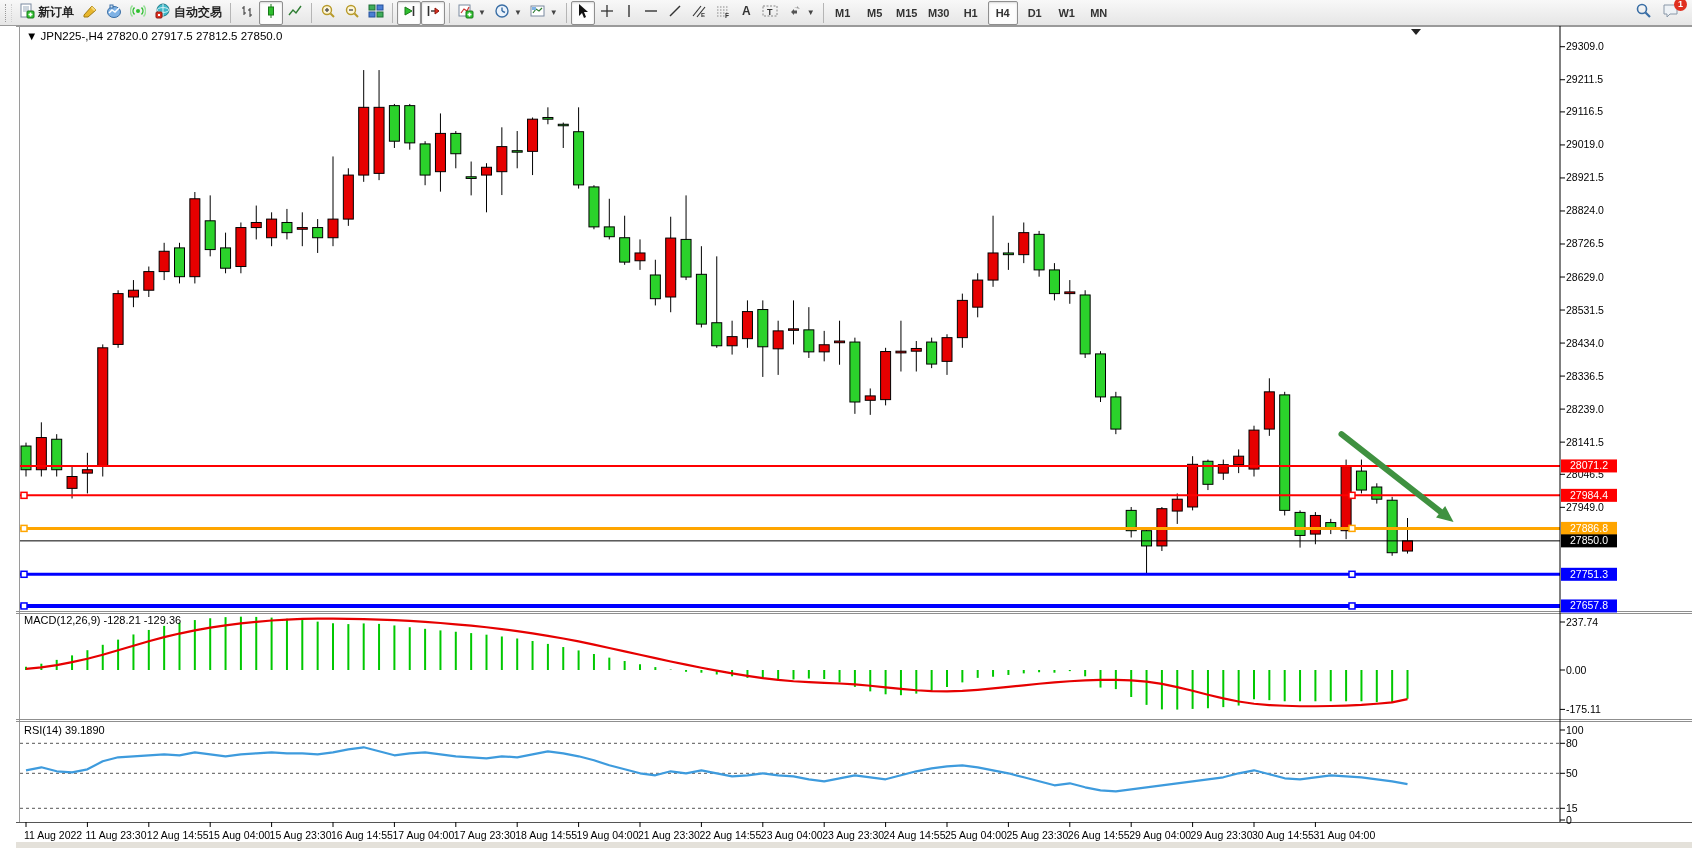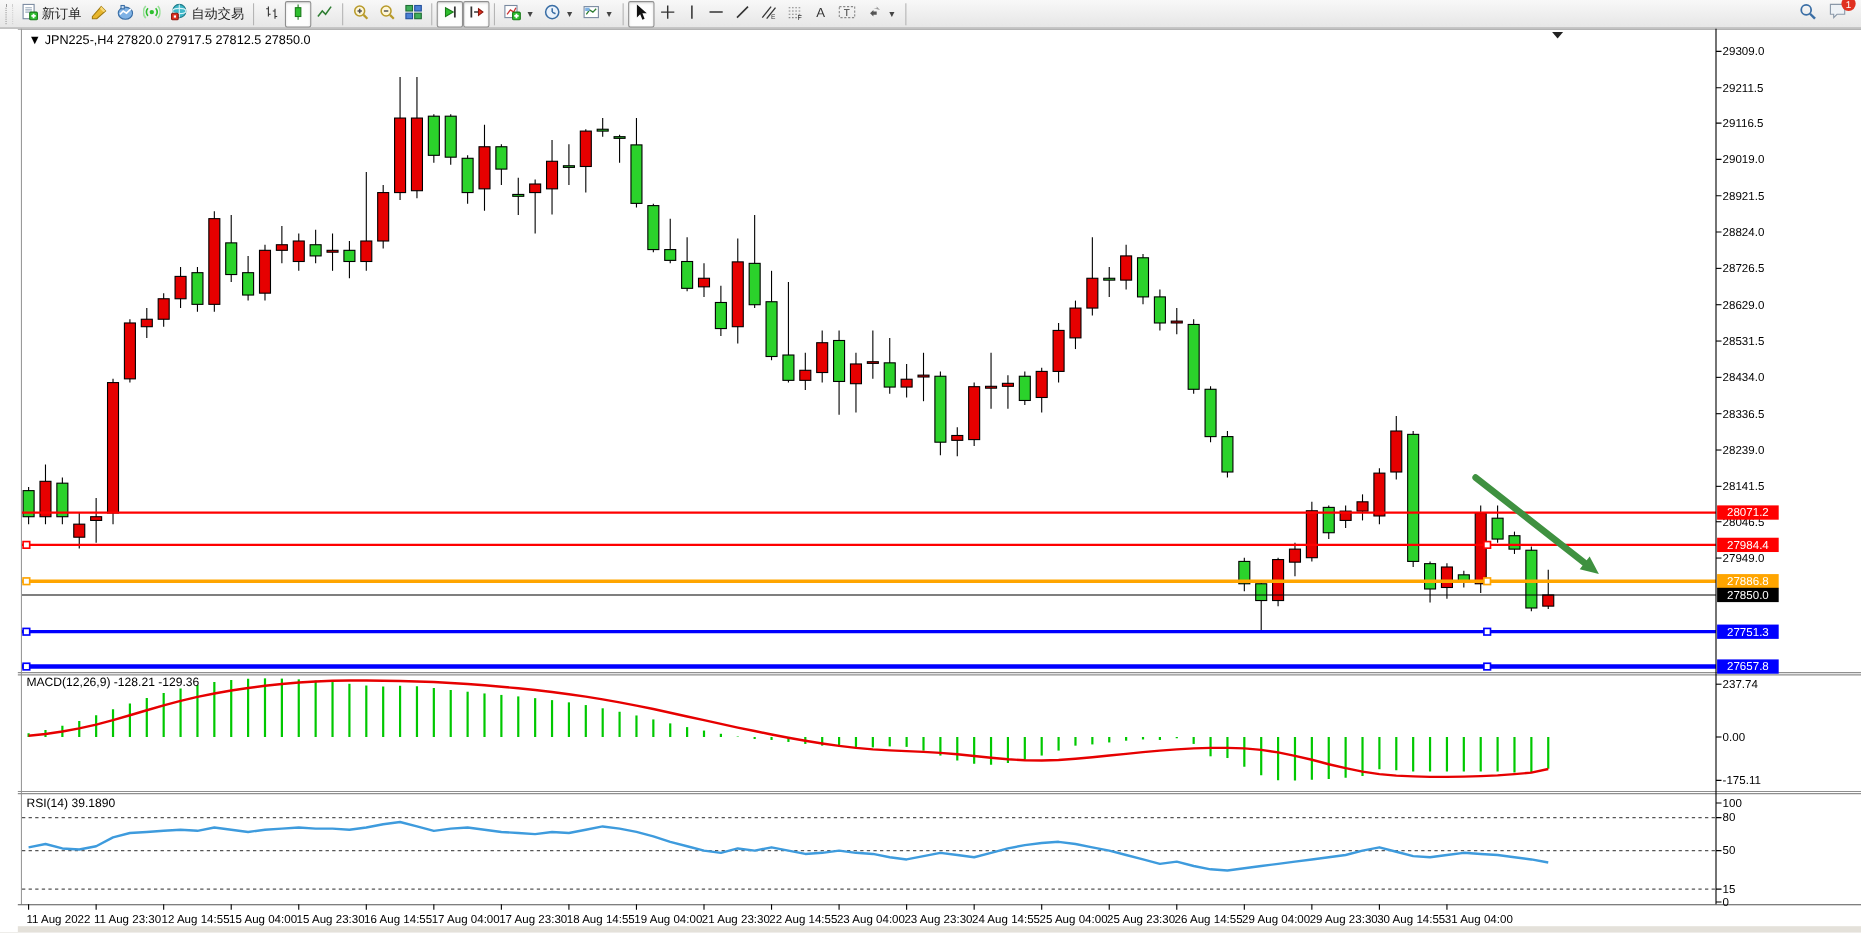--- a/index.html
+++ b/index.html
@@ -1,20 +1,20 @@
 <!DOCTYPE html>
 <html><head>
 <meta charset="utf-8">
 <style>
   html,body{margin:0;padding:0;background:#d4d0c8;font-family:"Liberation Sans",sans-serif;}
   #app{width:1692px;height:848px;position:relative;background:#fff;overflow:hidden;}
   
   #toolbar{position:absolute;left:0;top:0;width:1692px;height:26px;
     background:linear-gradient(#f8f8f8,#e6e6e6);border-bottom:1px solid #9a9a9a;
-    display:flex;align-items:center;box-sizing:border-box;padding:0 4px;}
+    display:flex;align-items:center;box-sizing:border-box;padding:0 4px;font-weight:bold;}
   .grip{width:5px;height:18px;border-left:1px dotted #9a9a9a;border-right:1px dotted #cfcfcf;margin:0 3px 0 1px;}
   .tbtn{display:flex;align-items:center;gap:3px;height:22px;padding:0 3px;border:1px solid transparent;
     border-radius:2px;font-size:12px;color:#222;cursor:default;}
   .tbtn.pressed{border:1px solid #8f8f8f;background:#fdfdfd;box-shadow:inset 0 1px 2px rgba(0,0,0,.15);}
   .tbtn .cn{font-size:12px;}
   .caret{font-size:8px;color:#444;margin-left:1px;}
   .sep{width:1px;height:20px;background:#b5b5b5;margin:0 4px;}
   .tf{min-width:24px;justify-content:center;font-size:11px;color:#333;padding:0 2px;}
   .right-icons{margin-left:auto;display:flex;align-items:center;gap:10px;padding-right:8px;}
   .badge{position:absolute;top:-5px;right:-7px;background:#e03020;color:#fff;border-radius:50%;
@@ -276,20 +276,31 @@
     <span>
       <svg width="16" height="16">
             <polygon points="4,9 7,12 7,10.5 10,10.5 10,7.5 7,7.5 7,6" fill="#555"></polygon>
             <polygon points="13,6 10,3 10,4.5 7,4.5" fill="#999"></polygon>
           </svg>
     </span>
     <span class="caret">▼</span>
   </div>
 
   <div class="sep"></div>
+  <div id="tfbar" style="display:flex;align-items:center;gap:2px;">
+        <div class="tbtn tf">M1</div>
+        <div class="tbtn tf">M5</div>
+        <div class="tbtn tf">M15</div>
+        <div class="tbtn tf">M30</div>
+        <div class="tbtn tf">H1</div>
+        <div class="tbtn tf pressed">H4</div>
+        <div class="tbtn tf">D1</div>
+        <div class="tbtn tf">W1</div>
+        <div class="tbtn tf">MN</div>
+      </div>
 
   <div class="right-icons">
     <span>
       <svg width="17" height="17">
             <circle cx="7" cy="7" r="4.5" fill="none" stroke="#3a6ea5" stroke-width="1.6"></circle>
             <line x1="10.5" y1="10.5" x2="15" y2="15" stroke="#3a6ea5" stroke-width="2.2"></line>
           </svg>
     </span>
     <span class="chatwrap">
       <svg width="18" height="16">

